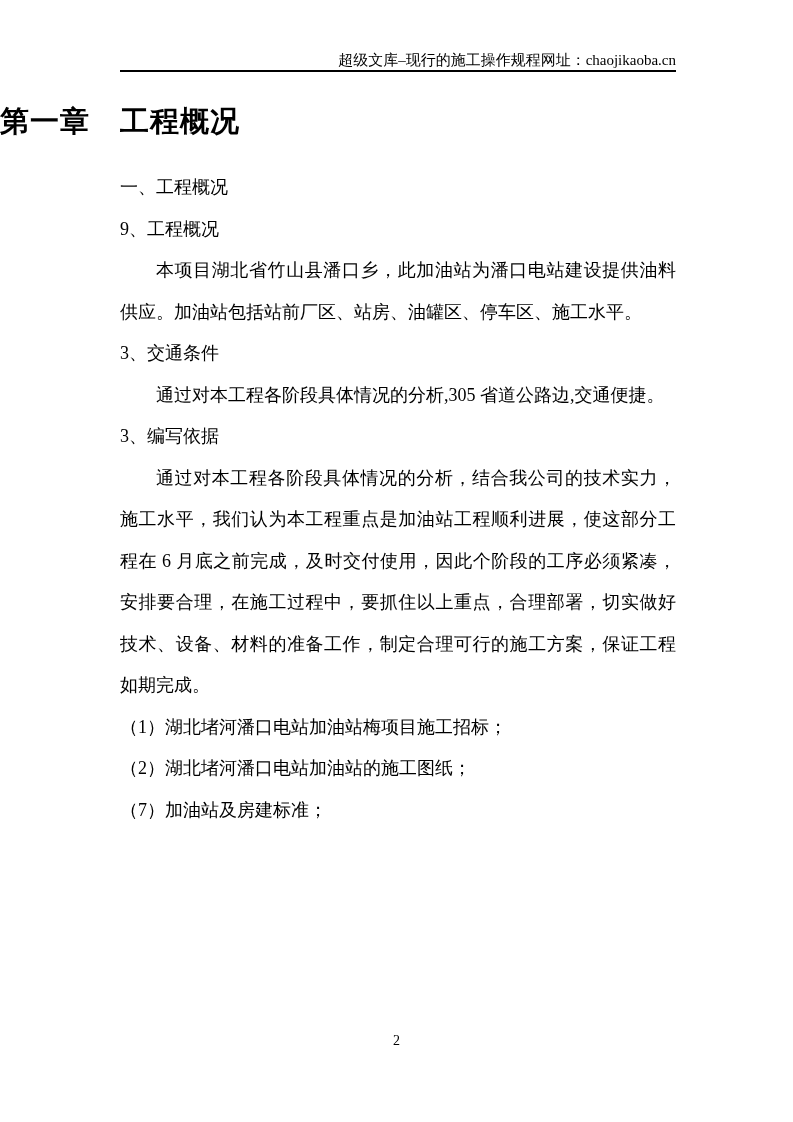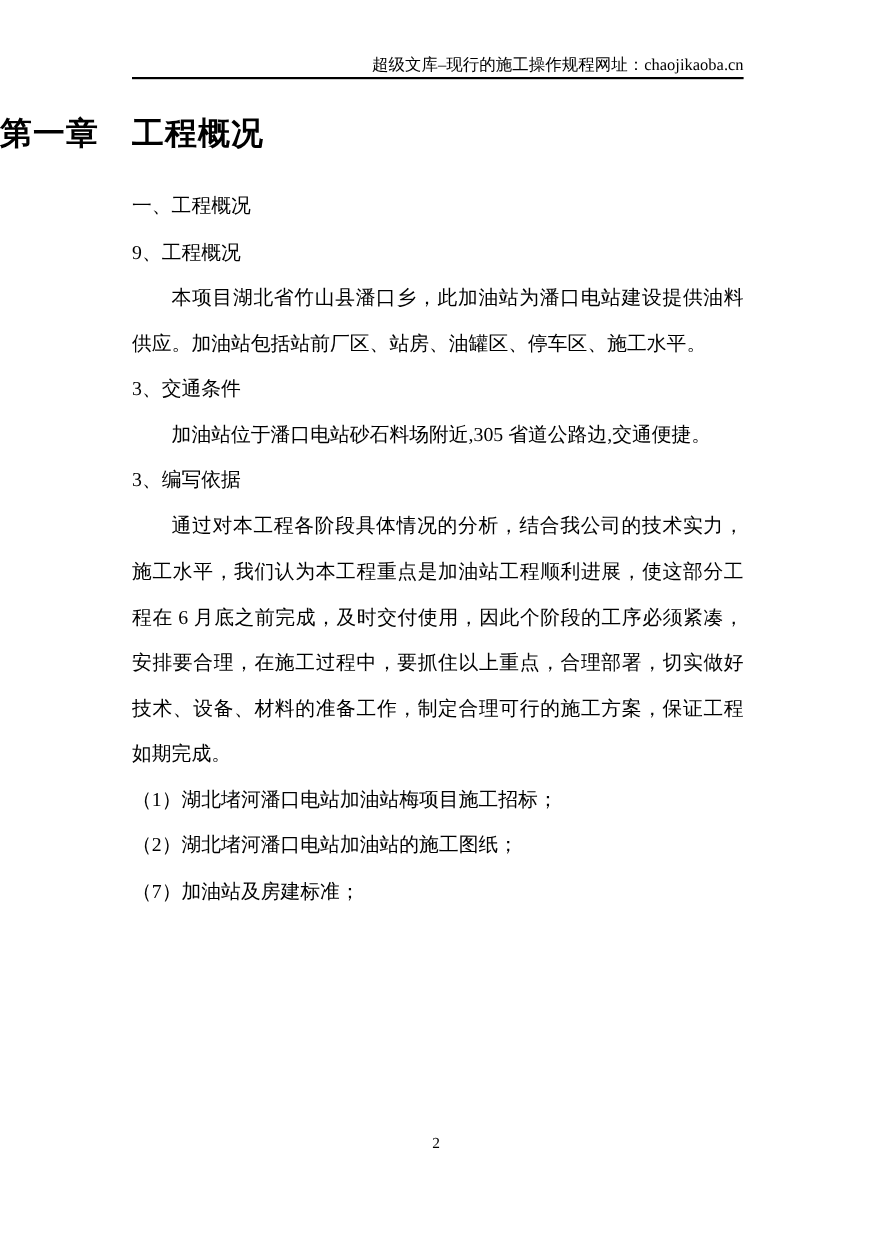--- a/index.html
+++ b/index.html
@@ -71,21 +71,21 @@
 
   <div class="header-rule"></div>
 
   <div class="doc-title">第一章　工程概况</div>
 
   <div class="doc-body" id="doc-body">
       <p class="heading">一、工程概况</p>
       <p class="heading">9、工程概况</p>
       <p class="body-indent">本项目湖北省竹山县潘口乡，此加油站为潘口电站建设提供油料供应。加油站包括站前厂区、站房、油罐区、停车区、施工水平。</p>
       <p class="heading">3、交通条件</p>
-      <p class="body-indent">加油站位于潘口电站砂石料场附近,305 省道公路边,交通便捷。</p>
+      <p class="body-indent">通过对本工程各阶段具体情况的分析,305 省道公路边,交通便捷。</p>
       <p class="heading">3、编写依据</p>
       <p class="body-indent">通过对本工程各阶段具体情况的分析，结合我公司的技术实力，施工水平，我们认为本工程重点是加油站工程顺利进展，使这部分工程在 6 月底之前完成，及时交付使用，因此个阶段的工序必须紧凑，安排要合理，在施工过程中，要抓住以上重点，合理部署，切实做好技术、设备、材料的准备工作，制定合理可行的施工方案，保证工程如期完成。</p>
       <p class="list-item">（1）湖北堵河潘口电站加油站梅项目施工招标；</p>
       <p class="list-item">（2）湖北堵河潘口电站加油站的施工图纸；</p>
       <p class="list-item">（7）加油站及房建标准；</p>
     </div>
 
   <div class="footer">
     <span>2</span>
   </div>

